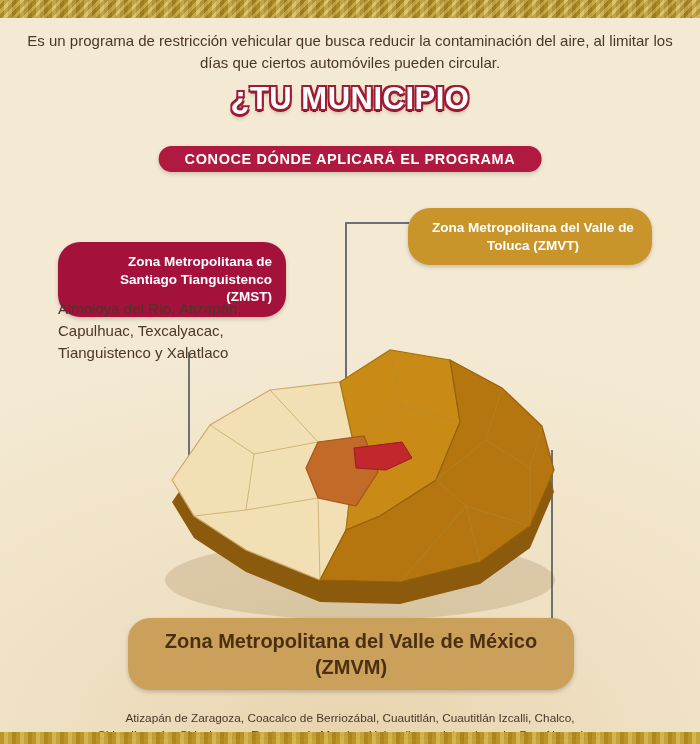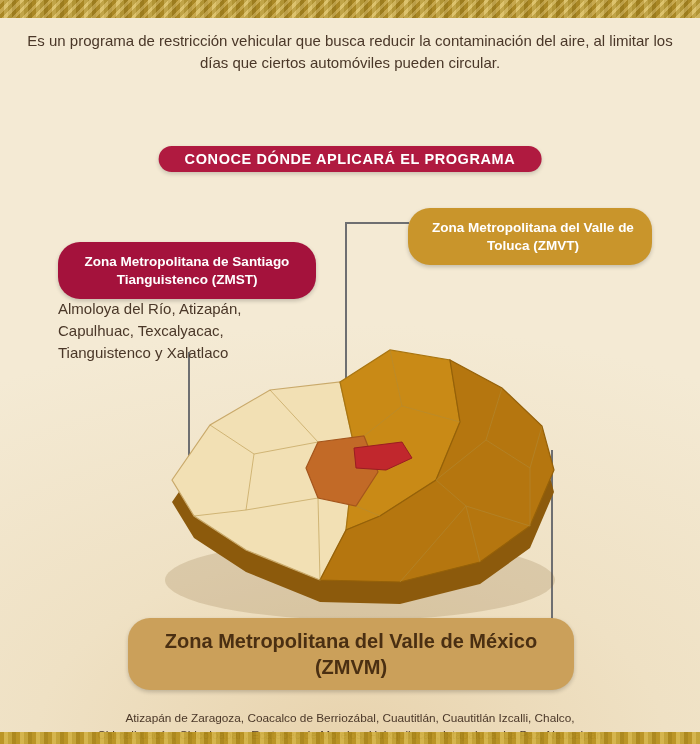--- a/index.html
+++ b/index.html
@@ -106,23 +106,24 @@
     line-height: 1.3;
     box-shadow: 0 2px 4px rgba(0,0,0,.2);
     box-sizing: border-box;
   }
   .pill.red { background: #a4123c; }
   .pill.gold { background: #c9952b; padding-left: 20px; }
   .pill.tan { background: #cba05a; }
 
   .zmst-pill {
     left: 58px; top: 242px;
-    width: 258px;
+    width: 228px;
     padding: 11px 14px;
     font-size: 13.5px;
+    text-align: right;
   }
   .zmst-list {
     position: absolute;
     left: 58px; top: 298px;
     width: 258px;
     font-size: 15px;
     line-height: 1.45;
     color: #4a3728;
   }
 
@@ -198,20 +199,21 @@
 
 <div class="page">
 
   <div class="top-band">
     <div class="top-band-inner"></div>
   </div>
 
   <div class="intro">Es un programa de restricción vehicular que busca reducir la contaminación del aire, al limitar los días que ciertos automóviles pueden circular.</div>
 
   <div class="headline">
+    <span class="l1">¿TU MUNICIPIO</span>
   </div>
 
   <div class="subbanner">CONOCE DÓNDE APLICARÁ EL PROGRAMA</div>
 
   <div class="connector c-zmvt-v1"></div>
   <div class="connector c-zmvt-h"></div>
   <div class="connector c-zmvt-v2"></div>
   <div class="connector c-zmst-v"></div>
   <div class="connector c-zmst-h"></div>
   <div class="connector c-zmvm-v"></div>

